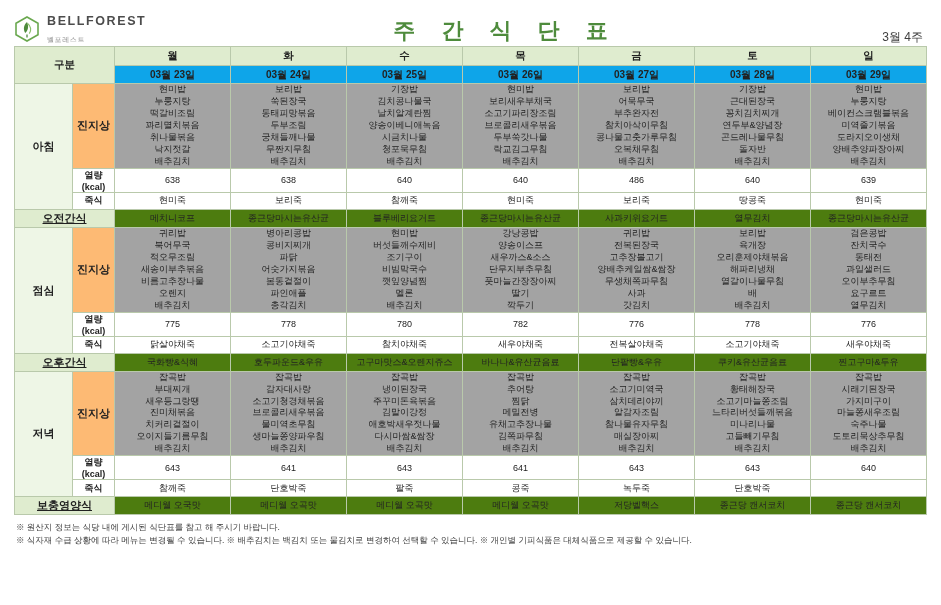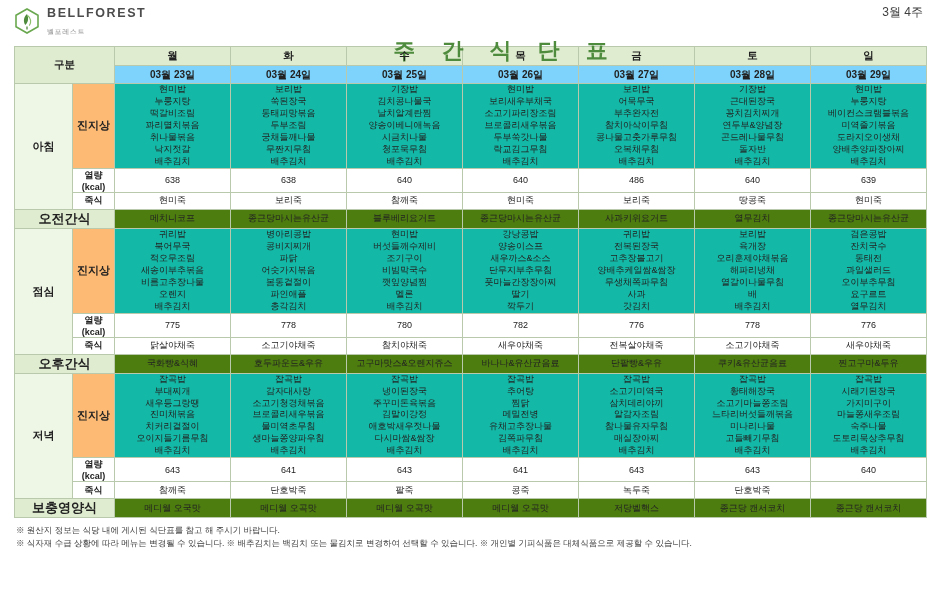--- a/index.html
+++ b/index.html
@@ -12,21 +12,21 @@
   }
   .page {
     position: relative;
     width: 941px; height: 605px;
     padding: 0;
     overflow: hidden;
   }
   
   .header {
     display: flex;
-    align-items: flex-start;
+    align-items: flex-end;
     height: 46px;
     padding: 4px 14px 0 14px;
   }
   .brand {
     display: flex;
     align-items: center;
     gap: 7px;
     width: 210px;
   }
   .brand-mark {
@@ -82,48 +82,49 @@
   .c-sub   { width: 42px; }
   .c-day   { width: 116px; }
 
   .hdr {
     background: #dfeccf;
     font-weight: bold;
     font-size: 10.5px;
     height: 19px;
   }
   .hdr-date {
-    background: #7dd3fc;
+    background: #0ea5e9;
     font-weight: bold;
     font-size: 10px;
     height: 18px;
   }
   .mealname {
     background: #eef6e6;
     font-weight: bold;
     font-size: 11px;
   }
   .rowlabel {
     background: #fdba74;
     font-weight: bold;
     font-size: 11px;
     height: 17px;
   }
   .snackrow td.snacklabel {
     background: #dfeccf;
     font-weight: bold;
-    font-size: 13px;
+    font-size: 11px;
     height: 18px;
+    text-decoration: underline;
   }
   .dishes {
     padding: 3px 2px 4px 2px;
     line-height: 1.33;
     font-size: 9px;
     white-space: pre-line;
-    background: #14b8a6;
+    background: #a3a3a3;
   }
   .valrow td { height: 17px; font-size: 9px; background: #ffffff; }
   .snackrow td { height: 18px; font-size: 9px; background: #4d7c0f; }
 
   
   .notes {
     margin: 6px 16px 0 16px;
     font-size: 8.5px;
     color: #3b3b3b;
     line-height: 1.5;

